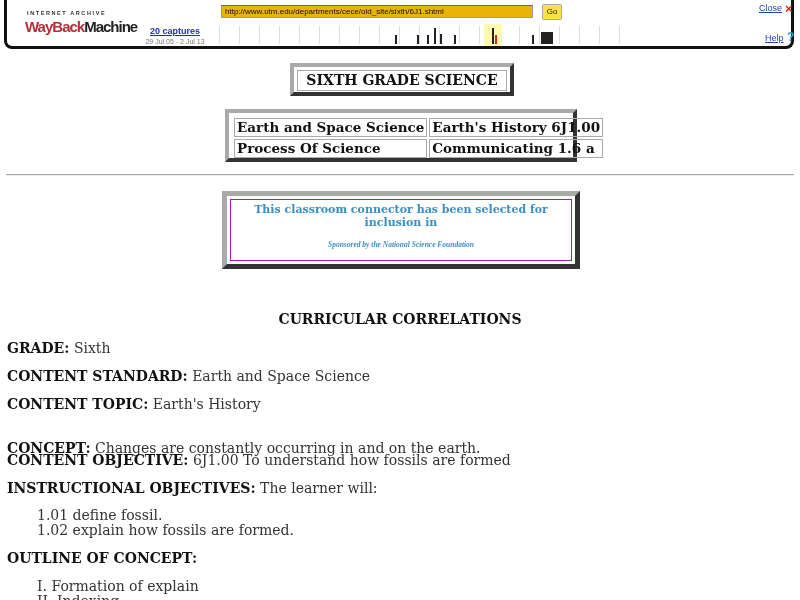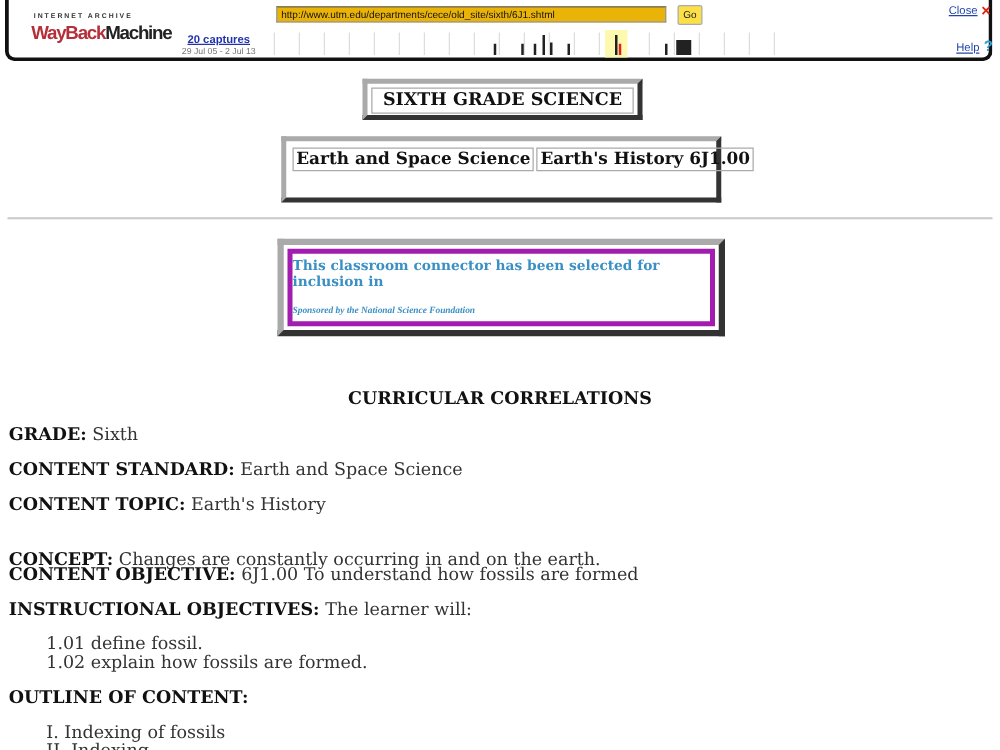--- a/index.html
+++ b/index.html
@@ -47,21 +47,21 @@
     .title-box { left: 290px; top: 63px; width: 224px; height: 33px; }
     .title-box .inner { margin: 3px; border: 1px solid #aaa; text-align: center; font-weight: bold; font-size: 14px; line-height: 19px; color:#111;}
 
     .corr-table { left: 225px; top: 109px; width: 352px; height: 53px; padding: 3px; }
     .corr-table table { border-collapse: separate; border-spacing: 2px; width: 100%; }
     .corr-table td { border: 1px solid #aaa; font-weight: bold; font-size: 13.5px; padding: 0 2px; line-height: 17px; color:#111; white-space: nowrap; }
 
     .hr { position: absolute; left: 6px; top: 174px; width: 788px; height: 0; border-top: 1px solid #aaa; border-bottom: 1px solid #eee; }
 
     .dlese-box { left: 222px; top: 191px; width: 358px; height: 78px; padding: 3px; border-width: 5px; }
-    .dlese-box .inner { border: 4px solid #a21caf; height: 100%; box-sizing: border-box; }
+    .dlese-box .inner { border: 1px solid #a21caf; height: 100%; box-sizing: border-box; text-align:center; }
     .dlese-box .line1 { color: #3a8fc4; font-weight: bold; font-size: 11px; margin-top: 3px; }
     .dlese-box .line2 { color: #1a1a7a; font-weight: bold; font-size: 11px; text-decoration: underline; margin-top: 12px; display:inline-block; }
     .dlese-box .line3 { color: #3a8fc4; font-weight: bold; font-style: italic; font-size: 7.5px; margin-top: 11px; font-family: Liberation Serif, serif; }
 
     .section-title { position:absolute; left:0; width:800px; top:311px; text-align:center; font-weight:bold; font-size:14px; color:#111; }
     .field { position:absolute; left:7px; font-size:14px; color:#333; white-space:nowrap; }
     .field b { color:#111; }
     .list-item { position:absolute; left:37px; font-size:14px; color:#333; white-space:nowrap; }
   </style>
 </head>
@@ -125,20 +125,24 @@
   <div class="inner">SIXTH GRADE SCIENCE</div>
 </div>
 
 <div class="boxed corr-table">
   <table>
     <tbody>
         <tr>
       <td>Earth and Space Science</td>
       <td>Earth's History 6J1.00</td>
     </tr>
+    <tr>
+      <td>Process Of Science</td>
+      <td>Communicating 1.6 a</td>
+    </tr>
   </tbody>
     </table>
 </div>
 
 <div class="hr"></div>
 
 <div class="boxed dlese-box">
   <div class="inner">
     <div class="line1">This classroom connector has been selected for inclusion in</div>
     <div class="line3">Sponsored by the National Science Foundation</div>
@@ -150,16 +154,16 @@
 <div class="field" style="top:340px"><b>GRADE:</b><span> Sixth</span></div>
 <div class="field" style="top:368px"><b>CONTENT STANDARD:</b><span> Earth and Space Science</span></div>
 <div class="field" style="top:396px"><b>CONTENT TOPIC:</b><span> Earth's History</span></div>
 <div class="field" style="top:440px"><b>CONCEPT:</b><span> Changes are constantly occurring in and on the earth.</span></div>
 <div class="field" style="top:452px"><b>CONTENT OBJECTIVE:</b><span> 6J1.00 To understand how fossils are formed</span></div>
 <div class="field" style="top:480px"><b>INSTRUCTIONAL OBJECTIVES:</b><span> The learner will:</span></div>
 
 <div class="list-item" style="top:507px">1.01 define fossil.</div>
 <div class="list-item" style="top:522px">1.02 explain how fossils are formed.</div>
 
-<div class="field" style="top:550px"><b>OUTLINE OF CONTENT:</b></div>
+<div class="field" style="top:550px"><b>OUTLINE OF CONCEPT:</b></div>
 
-<div class="list-item" style="top:578px">I. Indexing of fossils</div>
+<div class="list-item" style="top:578px">I. Formation of explain</div>
 <div class="list-item" style="top:593px">II. Indexing</div>
 
 </body></html>

